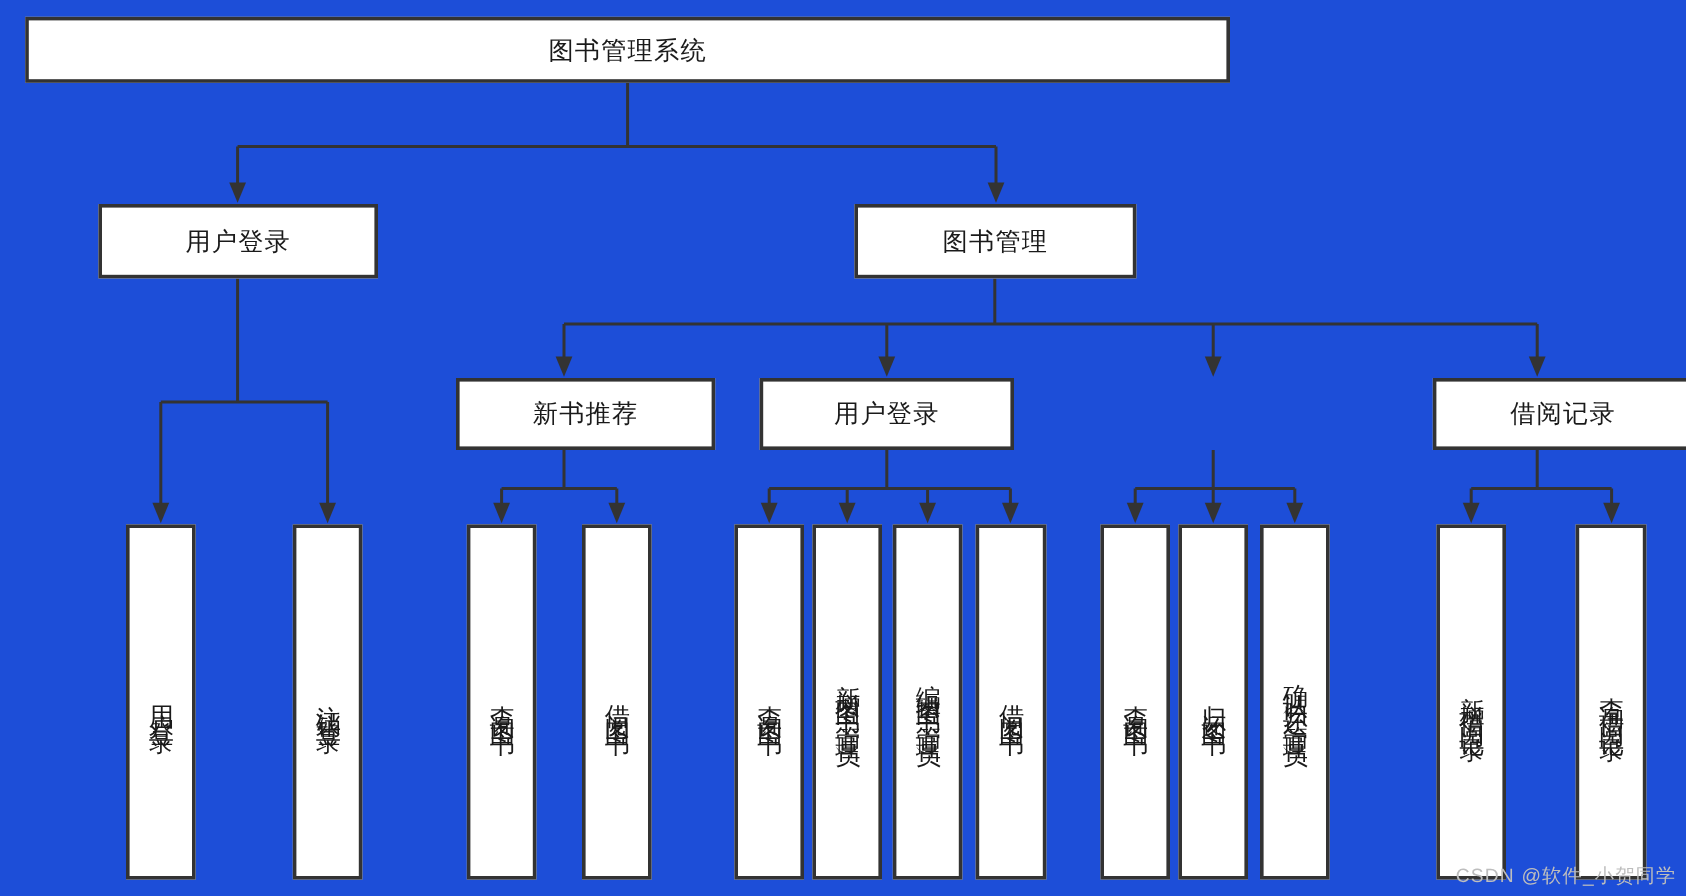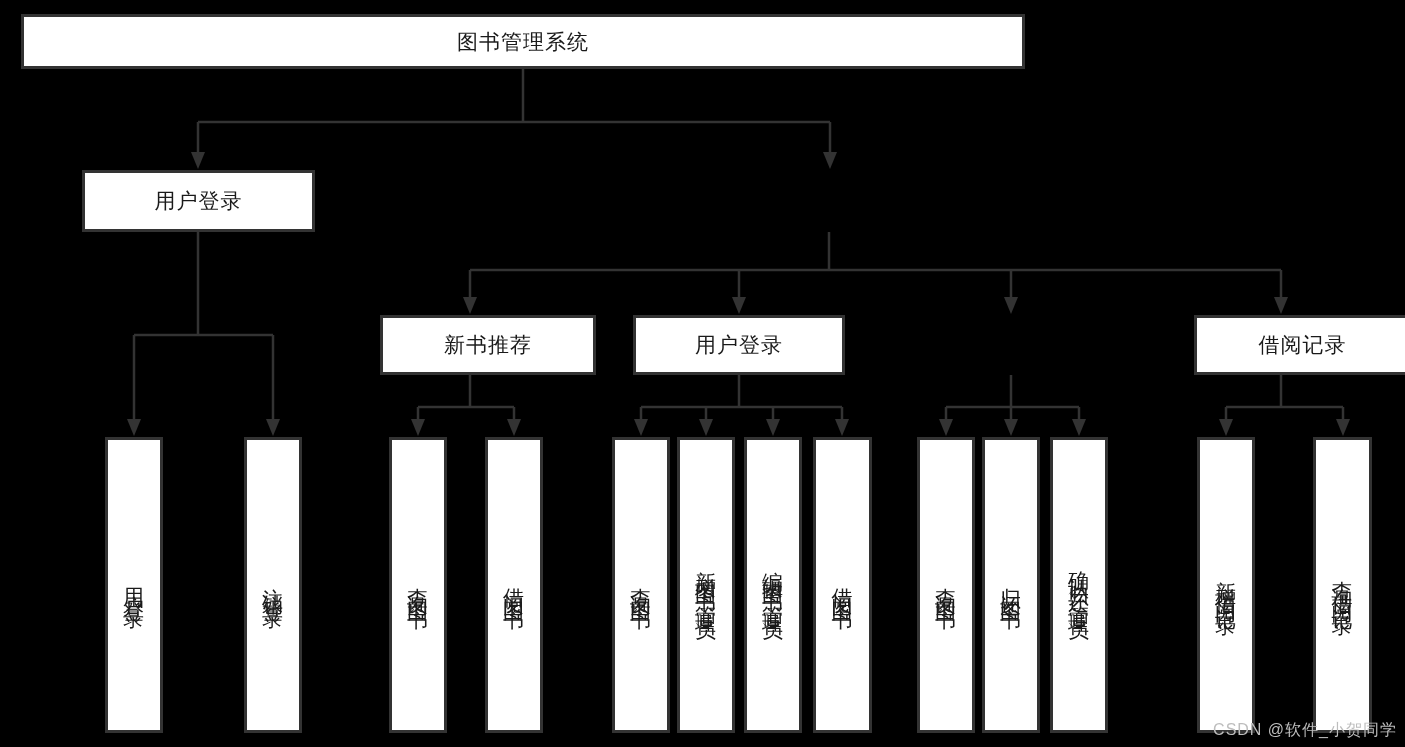--- a/index.html
+++ b/index.html
@@ -5,21 +5,21 @@
   html, body {
     margin: 0;
     padding: 0;
     background: #ffffff;
     font-family: "Liberation Sans", "DejaVu Sans", sans-serif;
   }
   .canvas {
     position: relative;
     width: 1405px;
     height: 747px;
-    background: #000000;
+    background: #1d4ed8;
     overflow: hidden;
   }
   .connectors {
     position: absolute;
     left: 0;
     top: 0;
     width: 1405px;
     height: 747px;
     pointer-events: none;
   }
@@ -130,20 +130,23 @@
     </g>
   </svg>
 
   <div class="node" style="left:21px; top:14px; width:1004px; height:55px;">
     <span class="lbl">图书管理系统</span>
   </div>
 
   <div class="node" style="left:82px; top:170px; width:233px; height:62px;">
     <span class="lbl">用户登录</span>
   </div>
+  <div class="node" style="left:712px; top:170px; width:235px; height:62px;">
+    <span class="lbl">图书管理</span>
+  </div>
 
   <div class="node" style="left:380px; top:315px; width:216px; height:60px;">
     <span class="lbl">新书推荐</span>
   </div>
   <div class="node" style="left:633px; top:315px; width:212px; height:60px;">
     <span class="lbl">用户登录</span>
   </div>
   <div class="node" style="left:1170px; top:315px; width:217px; height:60px;margin-left:24px;">
     <span class="lbl">借阅记录</span>
   </div>

